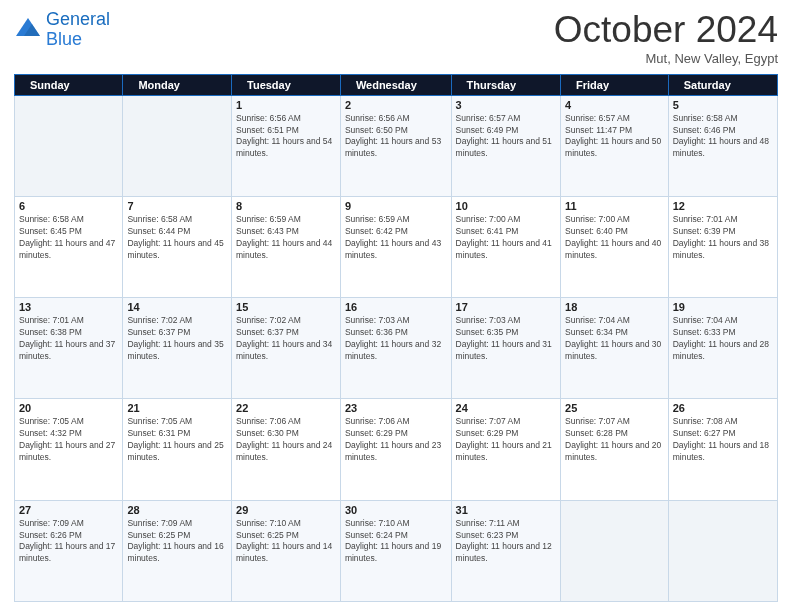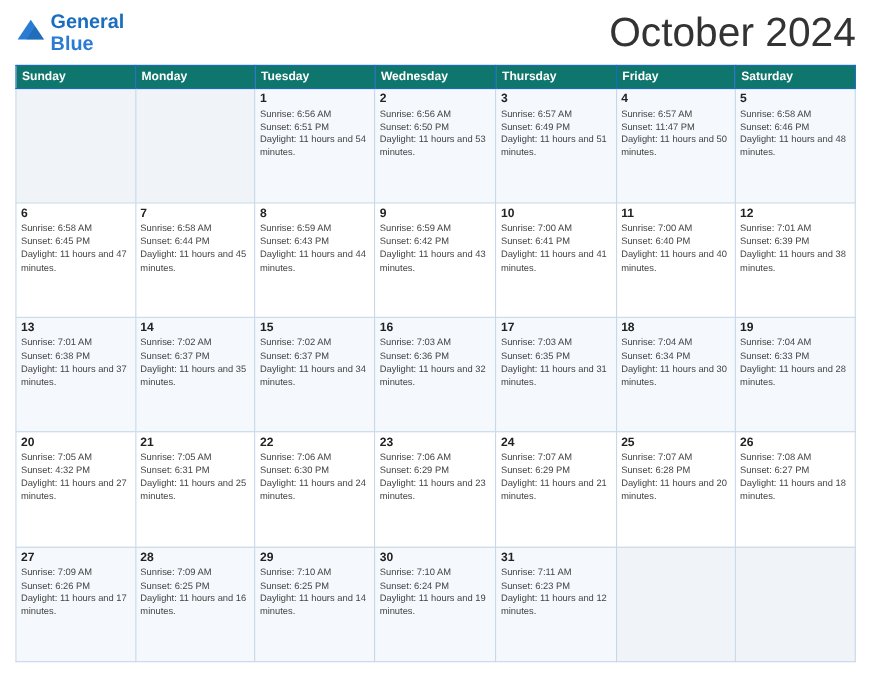--- a/index.html
+++ b/index.html
@@ -23,21 +23,21 @@
       align-items: flex-start;
       margin-bottom: 8px;
     }
     .logo {
       display: flex;
       align-items: center;
       gap: 4px;
     }
     .logo-text {
       font-size: 18px;
-      font-weight: bold;
+      font-weight: normal;
       color: #333;
       line-height: 1.1;
     }
     .logo-text span {
       color: #1a6dbf;
     }
     .logo-icon {
       width: 28px;
       height: 28px;
     }
@@ -53,25 +53,25 @@
     .calendar-subtitle {
       font-size: 13px;
       color: #555;
     }
     .calendar-table {
       width: 100%;
       border-collapse: collapse;
       flex: 1;
     }
     .calendar-table thead tr th {
-      background: #0f766e;
+      background: #0f172a;
       color: #fff;
       font-size: 11px;
       font-weight: bold;
-      padding: 4px 5px;
+      padding: 4px 15px;
       text-align: left;
       border: 1px solid #1a6abf;
     }
     .calendar-table tbody tr td {
       border: 1px solid #c8d8e8;
       vertical-align: top;
       padding: 3px 4px;
       font-size: 8.5px;
       color: #333;
       width: 113px;
@@ -106,20 +106,21 @@
         <polygon points="14,2 26,20 2,20" fill="#2a7bd4"></polygon>
         <polygon points="18,8 26,20 10,20" fill="#1a5fa0" opacity="0.5"></polygon>
       </svg>
       <div class="logo-text">
         <div><span>General</span></div>
         <div style="color:#2a7bd4">Blue</div>
       </div>
     </div>
     <div class="title-block">
       <div class="calendar-title">October 2024</div>
+      <div class="calendar-subtitle">Mut, New Valley, Egypt</div>
     </div>
   </div>
 
   <table class="calendar-table">
     <thead>
       <tr>
         <th>Sunday</th>
         <th>Monday</th>
         <th>Tuesday</th>
         <th>Wednesday</th>

